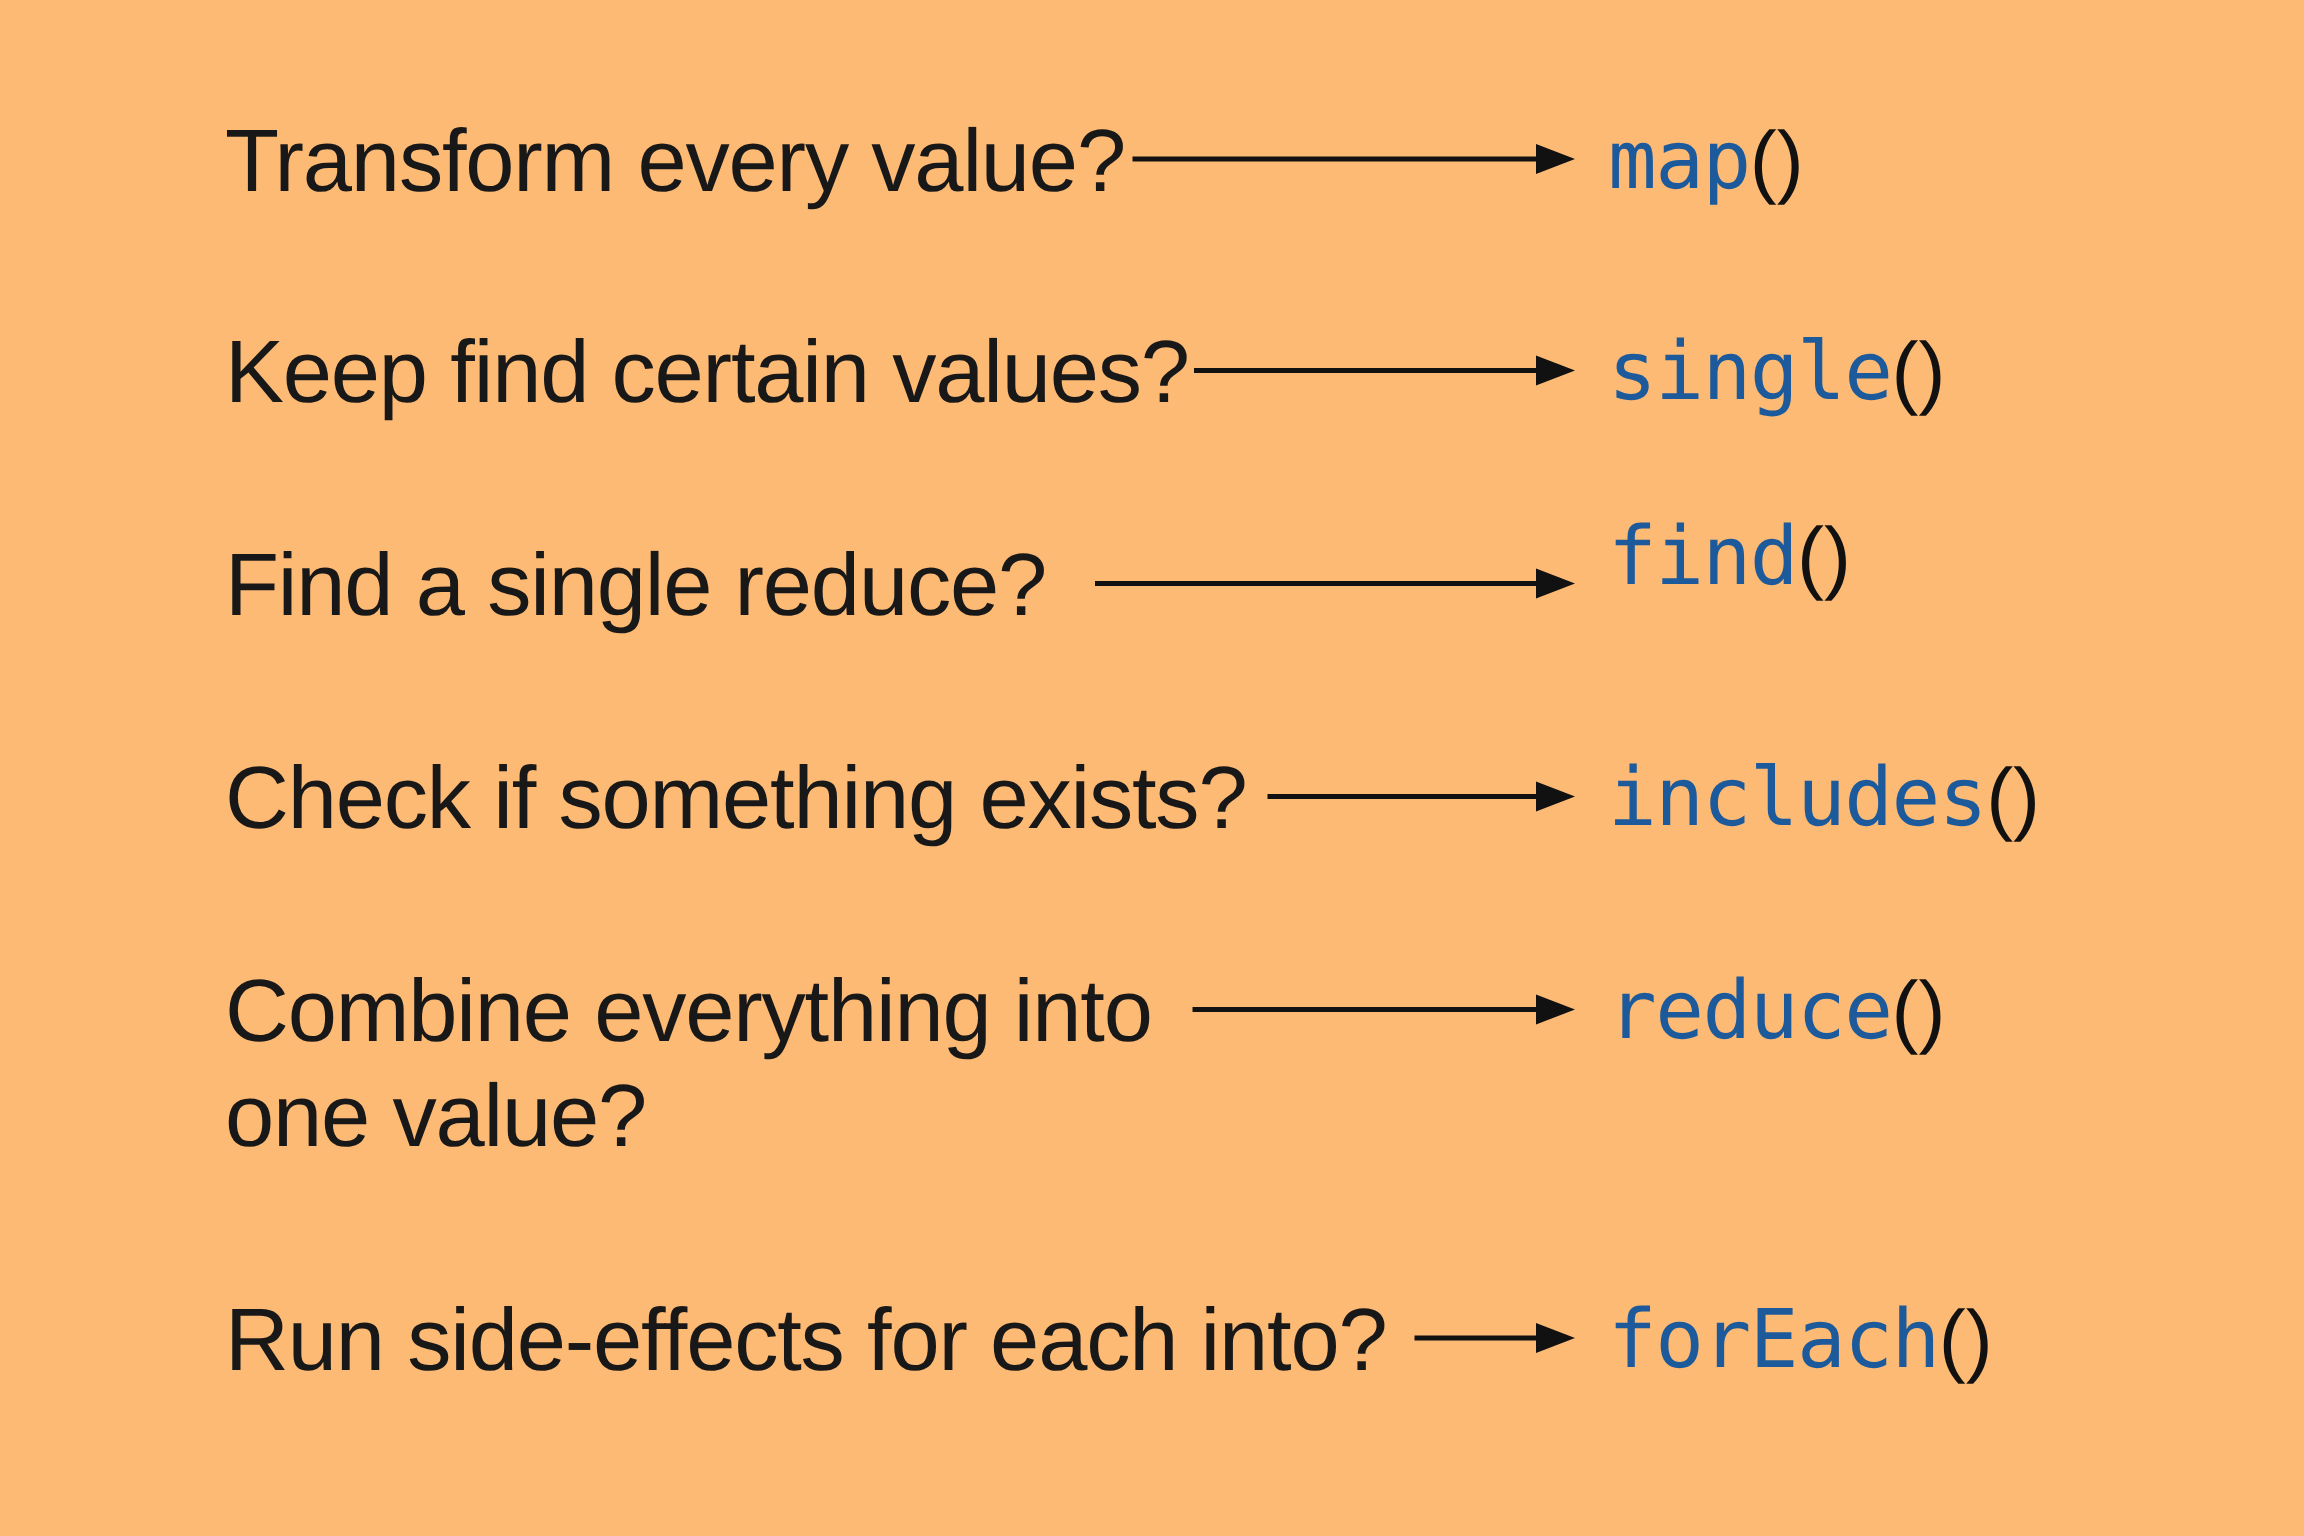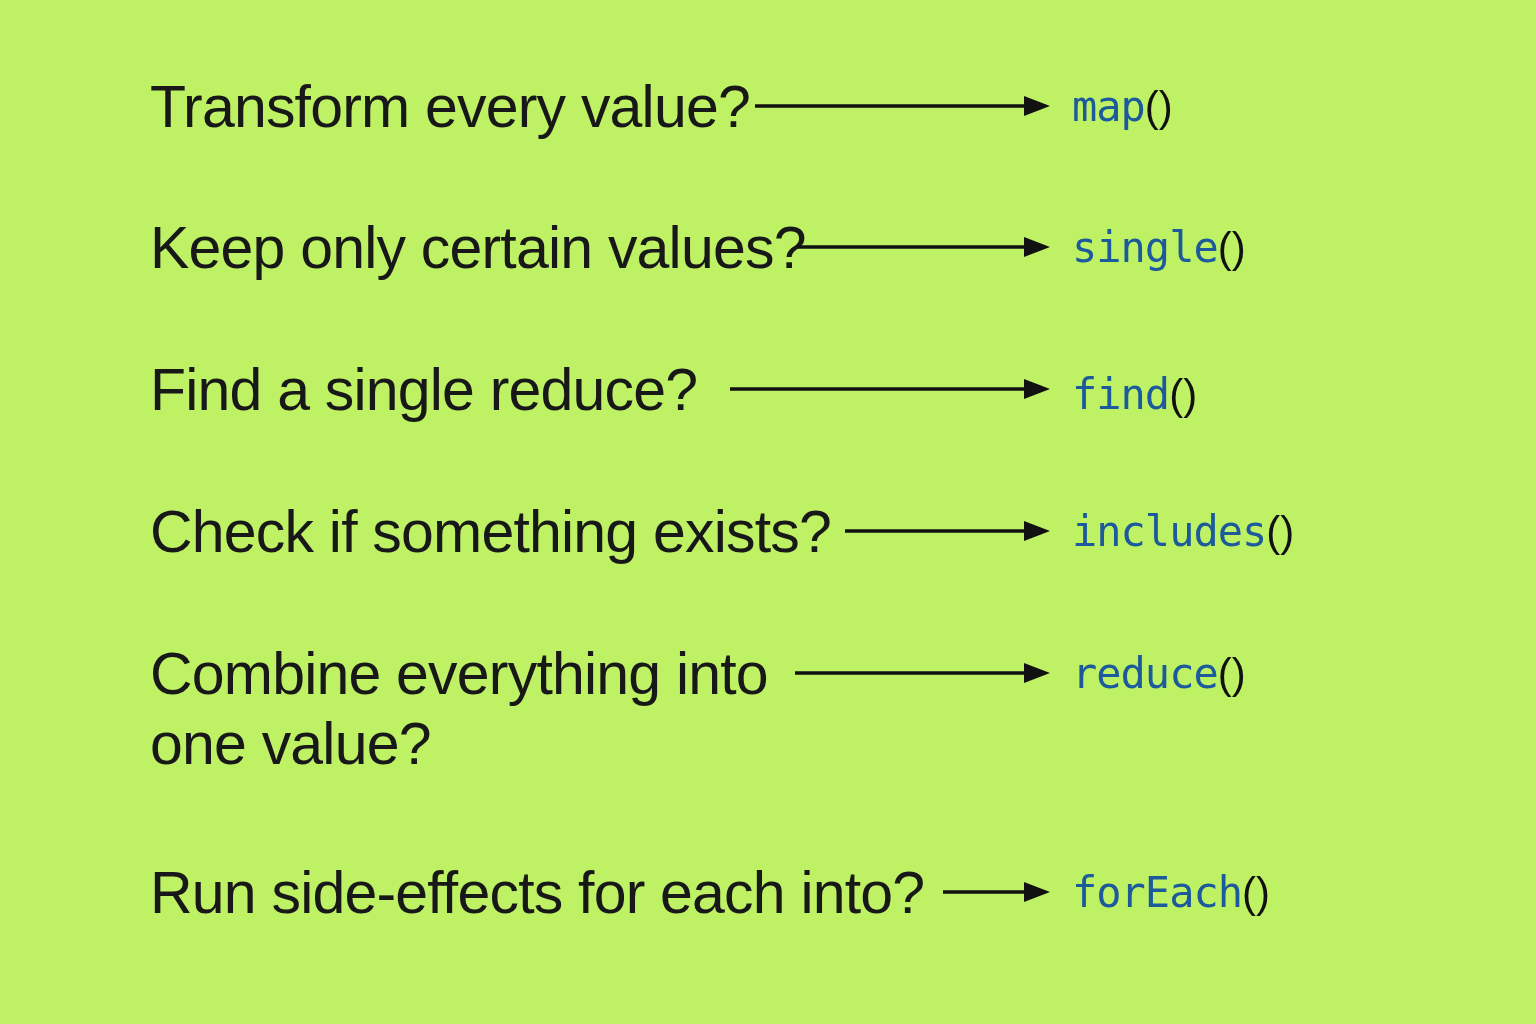--- a/index.html
+++ b/index.html
@@ -52,71 +52,71 @@
   }
   .arrow svg {
     display: block;
     overflow: visible;
   }
 
   
   .method {
     position: absolute;
     left: 1072px;
-    font-size: 42px;
+    font-size: 54px;
     line-height: 70px;
     white-space: nowrap;
     margin: 0;
   }
   .method .name {
     font-family: "DejaVu Sans Mono", "Liberation Mono", monospace;
     font-weight: 400;
     color: #1d5a9c;
     letter-spacing: -1px;
   }
   .method .parens {
     font-family: "Liberation Sans", sans-serif;
     font-weight: 400;
     color: #111111;
   }
 </style>
 </head>
 <body>
 
-<div id="sheet" style="background: #bef264;">
+<div id="sheet" style="background: #fdba74;">
   <div id="rows-host">
       <div class="row">
         <div class="question" style="top: 72px;">Transform every value?</div>
         <div class="arrow" style="left: 755px; top: 93px; width: 295px;">
           <svg width="295" height="26" viewBox="0 0 295 26">
             <line x1="0" y1="13" x2="272" y2="13" stroke="#111111" stroke-width="3.4"></line>
             <path d="M 269 3 L 295 13 L 269 23 Z" fill="#111111"></path>
           </svg>
         </div>
         <div class="method" style="top: 72px;"><span class="name">map</span><span class="parens">()</span></div>
       </div>
       <div class="row">
-        <div class="question" style="top: 213px;">Keep only certain values?</div>
+        <div class="question" style="top: 213px;">Keep find certain values?</div>
         <div class="arrow" style="left: 796px; top: 234px; width: 254px;">
           <svg width="254" height="26" viewBox="0 0 254 26">
             <line x1="0" y1="13" x2="231" y2="13" stroke="#111111" stroke-width="3.4"></line>
             <path d="M 228 3 L 254 13 L 228 23 Z" fill="#111111"></path>
           </svg>
         </div>
         <div class="method" style="top: 213px;"><span class="name">single</span><span class="parens">()</span></div>
       </div>
       <div class="row">
         <div class="question" style="top: 355px;">Find a single reduce?</div>
         <div class="arrow" style="left: 730px; top: 376px; width: 320px;">
           <svg width="320" height="26" viewBox="0 0 320 26">
             <line x1="0" y1="13" x2="297" y2="13" stroke="#111111" stroke-width="3.4"></line>
             <path d="M 294 3 L 320 13 L 294 23 Z" fill="#111111"></path>
           </svg>
         </div>
-        <div class="method" style="top: 360px;"><span class="name">find</span><span class="parens">()</span></div>
+        <div class="method" style="top: 336px;"><span class="name">find</span><span class="parens">()</span></div>
       </div>
       <div class="row">
         <div class="question" style="top: 497px;">Check if something exists?</div>
         <div class="arrow" style="left: 845px; top: 518px; width: 205px;">
           <svg width="205" height="26" viewBox="0 0 205 26">
             <line x1="0" y1="13" x2="182" y2="13" stroke="#111111" stroke-width="3.4"></line>
             <path d="M 179 3 L 205 13 L 179 23 Z" fill="#111111"></path>
           </svg>
         </div>
         <div class="method" style="top: 497px;"><span class="name">includes</span><span class="parens">()</span></div>

